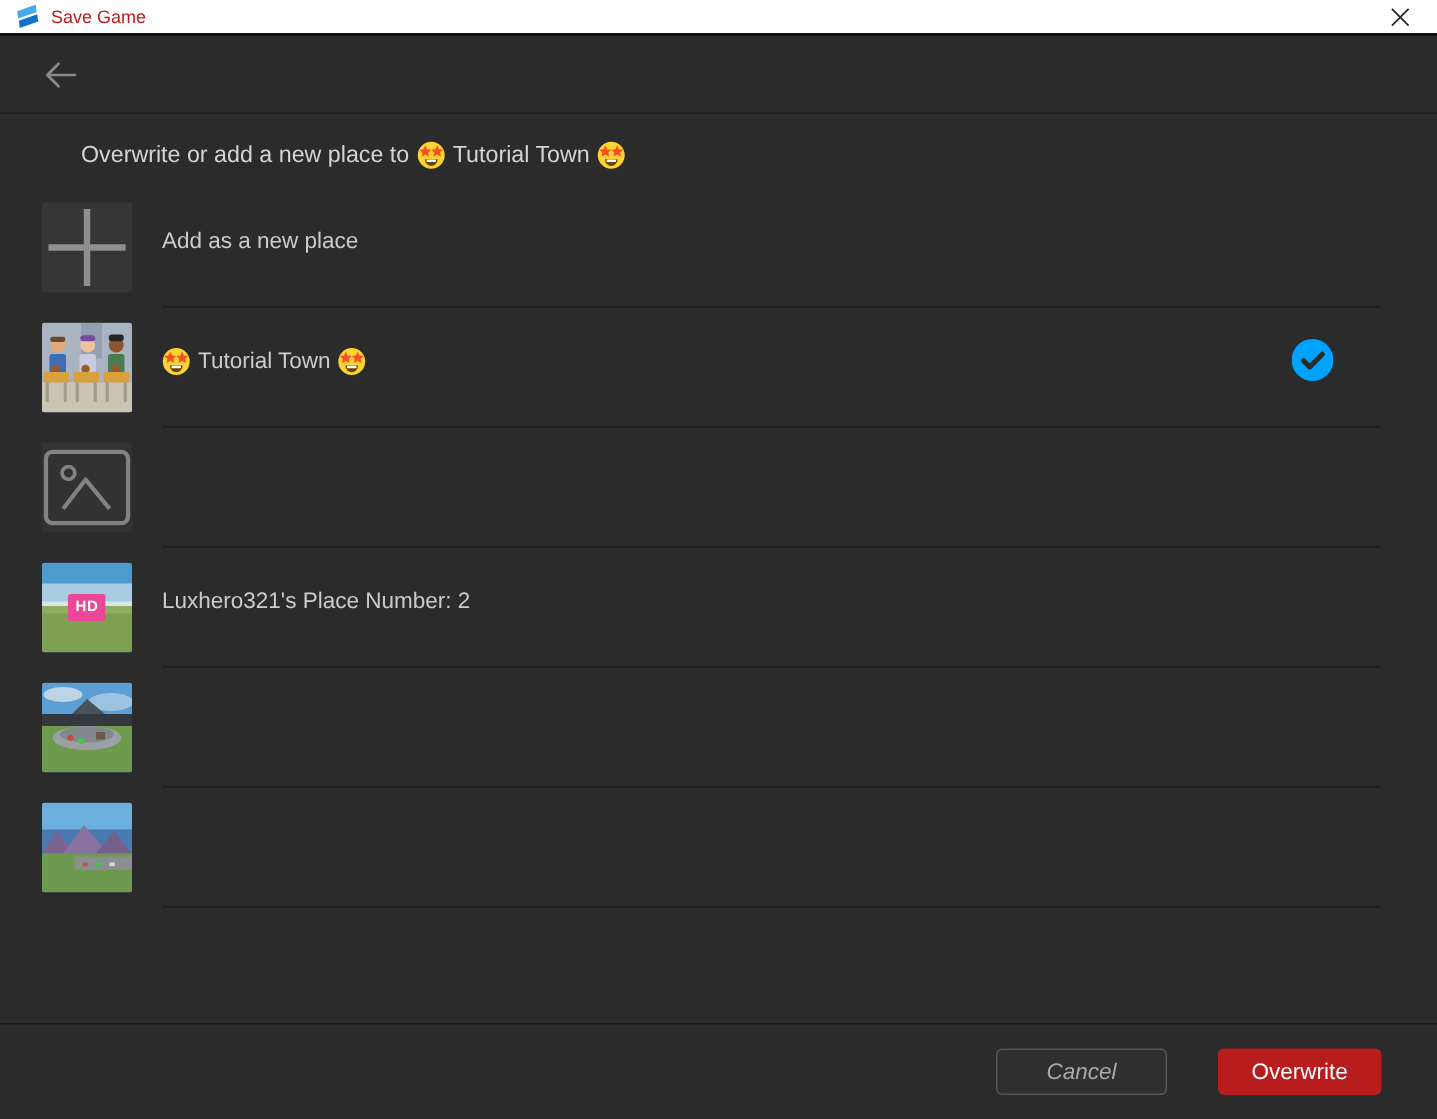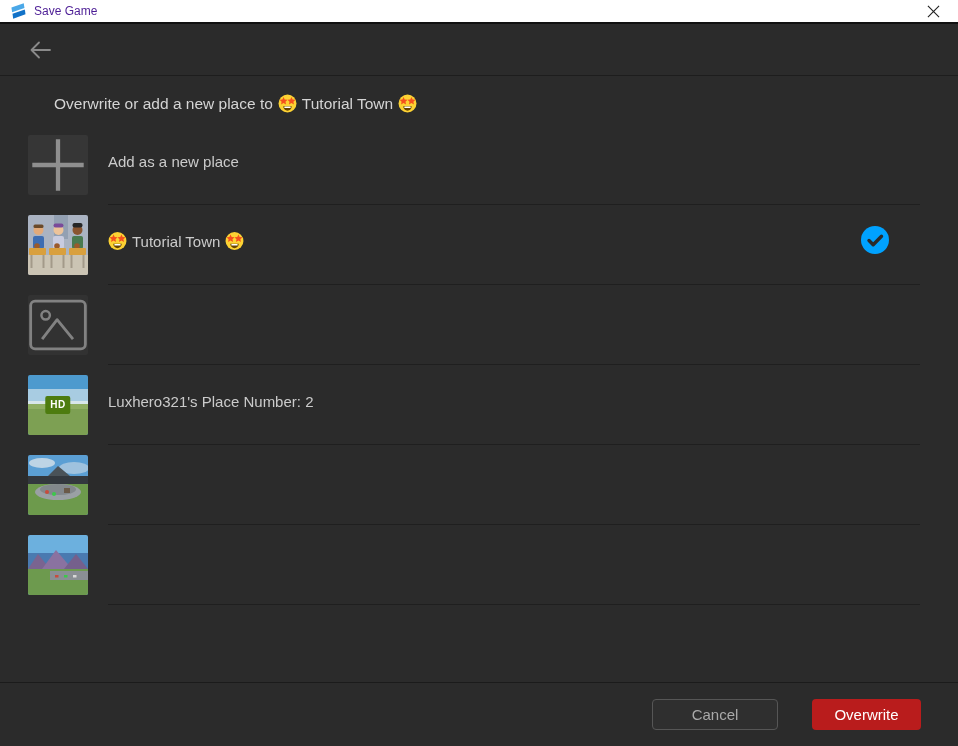--- a/index.html
+++ b/index.html
@@ -8,21 +8,21 @@
     background:#2b2b2b;
     font-family:"Liberation Sans","DejaVu Sans",sans-serif;
     -webkit-font-smoothing:antialiased;
   }
   
   .titlebar{
     height:24px;background:#ffffff;border-bottom:2px solid #111111;
     display:flex;align-items:center;padding:0 8px;box-sizing:border-box;
   }
   .titlebar .logo{width:16px;height:16px;margin:0 7px 0 3px;display:flex;align-items:center;}
-  .titlebar .win-title{font-size:12px;color:#4c1d95;}
+  .titlebar .win-title{font-size:12px;color:#b91c1c;}
   .titlebar .close-btn{
     margin-left:auto;width:34px;height:22px;display:flex;align-items:center;justify-content:center;cursor:default;
   }
   
   .navbar{
     height:52px;border-bottom:1px solid #1d1d1d;background:#2b2b2b;
     display:flex;align-items:center;padding-left:26px;box-sizing:border-box;
   }
   .back-btn{width:28px;height:28px;display:flex;align-items:center;justify-content:center;cursor:pointer;}
   
@@ -48,41 +48,41 @@
   .place-list{margin:0;text-decoration:underline;}
   .row{position:relative;height:80px;cursor:pointer;}
   .thumb{
     position:absolute;left:28px;top:4px;width:60px;height:60px;border-radius:2px;overflow:hidden;
     background:#343434;display:flex;align-items:center;justify-content:center;
   }
   .thumb svg{display:block;width:100%;height:100%;}
   .thumb .icon-center{position:absolute;inset:0;display:flex;align-items:center;justify-content:center;}
   .hd-badge{
     position:absolute;left:50%;top:50%;transform:translate(-50%,-50%);
-    background:#4d7c0f;color:#ffffff;font-size:10px;font-weight:bold;
+    background:#ec4899;color:#ffffff;font-size:10px;font-weight:bold;
     padding:4px 5px;border-radius:2px;letter-spacing:.5px;line-height:1;
   }
   .row-label{
     position:absolute;left:108px;top:30px;transform:translateY(-50%);
     font-size:15px;color:#cbcbcb;display:flex;align-items:center;gap:5px;white-space:nowrap;
   }
   .row-divider{position:absolute;left:108px;right:38px;top:73px;height:1px;background:#1f1f1f;}
   .check-wrap{position:absolute;left:861px;top:15px;width:28px;height:28px;}
   
   .footer{
     position:absolute;left:0;right:0;bottom:0;height:64px;
     border-top:1px solid #1b1b1b;background:#2b2b2b;
     display:flex;align-items:center;justify-content:flex-end;gap:34px;
     padding-right:37px;box-sizing:border-box;
   }
   .btn{
     height:31px;border-radius:4px;font-size:15px;display:flex;align-items:center;justify-content:center;
     font-family:"Liberation Sans","DejaVu Sans",sans-serif;cursor:pointer;box-sizing:border-box;
   }
-  .btn-cancel{width:126px;background:#2f2f2f;border:1px solid #565656;color:#a9a9a9;}
+  .btn-cancel{width:114px;background:#2f2f2f;border:1px solid #565656;color:#a9a9a9;font-style:italic;}
   .btn-overwrite{width:109px;background:#b91c1c;border:none;color:#ffffff;font-weight:normal;}
 </style>
 </head>
 <body>
 
 <div class="titlebar">
   <span class="logo">
     <svg viewBox="0 0 16 16" width="16" height="16">
       <g transform="rotate(-14 8 8)">
         <path d="M1.5 2.8 L14.5 1.6 L14 6.4 L1 7.6 Z" fill="#4aa8e8"></path>

